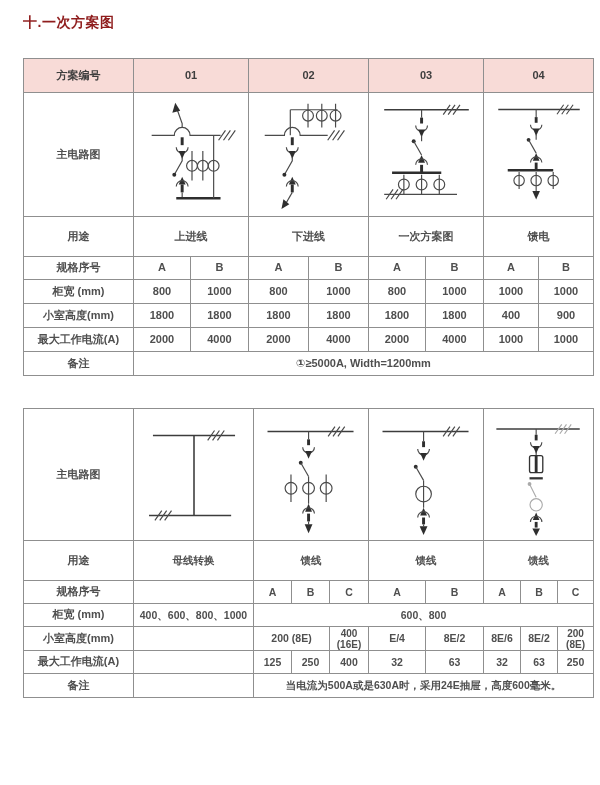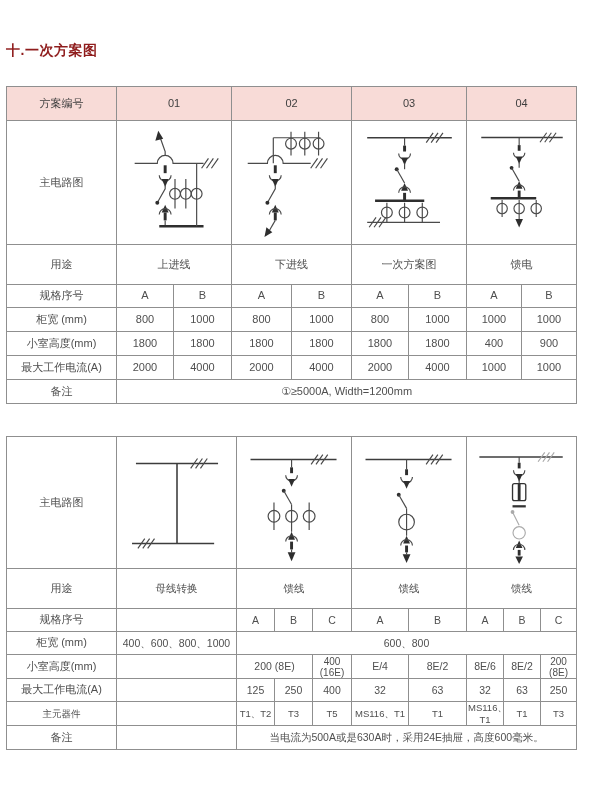--- a/index.html
+++ b/index.html
@@ -1,19 +1,19 @@
 <!DOCTYPE html>
 <html><head>
 <meta charset="utf-8">
 <style>
   html,body{margin:0;padding:0;background:#fff;}
   body{width:600px;height:785px;font-family:"Liberation Sans","DejaVu Sans",sans-serif;}
-  .wrap{padding:8px 15px 0 6px;margin-top:28px;}
+  .wrap{padding:8px 15px 0 23px;}
   h1{font-size:14px;font-weight:bold;color:#8f1d1d;margin:6px 0 0 0;letter-spacing:0.5px;}
-  table{border-collapse:collapse;width:570px;table-layout:fixed;}
+  table{border-collapse:collapse;width:570px;table-layout:fixed;font-weight:bold;}
   .t1{margin-top:26px;}
   .t2{margin-top:32px;}
   td{border:1px solid #8f8f8f;text-align:center;vertical-align:middle;
      font-size:11px;color:#4f4f4f;padding:0 1px;line-height:1.2;overflow:hidden;}
   table{border:1px solid #6e6e6e;}
   tr.hdr td{background:#f8dbd7;height:33px;color:#3e3e3e;}
   .t1 tr.diag td{height:123px;}
   .t2 tr.diag td{height:131px;}
   tr.use td{height:39px;}
   tr.sm td{height:22px;text-align:center;}
@@ -332,32 +332,20 @@
       <td></td>
       <td>125</td>
       <td>250</td>
       <td>400</td>
       <td>32</td>
       <td>63</td>
       <td>32</td>
       <td>63</td>
       <td>250</td>
     </tr>
-    <tr class="md comp">
-      <td class="lbl">主元器件</td>
-      <td></td>
-      <td>T1、T2</td>
-      <td>T3</td>
-      <td>T5</td>
-      <td>MS116、T1</td>
-      <td>T1</td>
-      <td>MS116、T1</td>
-      <td>T1</td>
-      <td>T3</td>
-    </tr>
     <tr class="md">
       <td class="lbl">备注</td>
       <td></td>
       <td colspan="8">当电流为500A或是630A时，采用24E抽屉，高度600毫米。</td>
     </tr>
   </tbody>
     </table>
 </div>
 
 </body></html>

